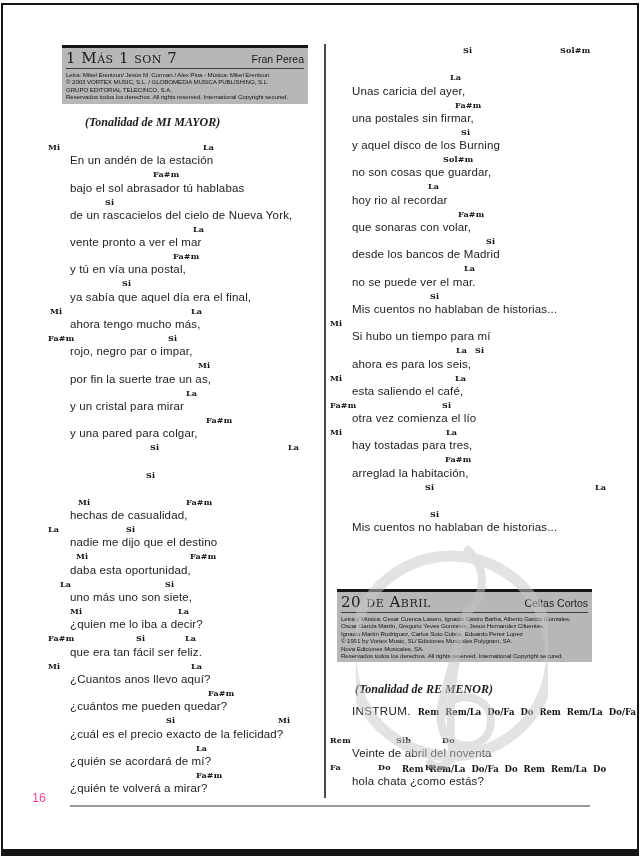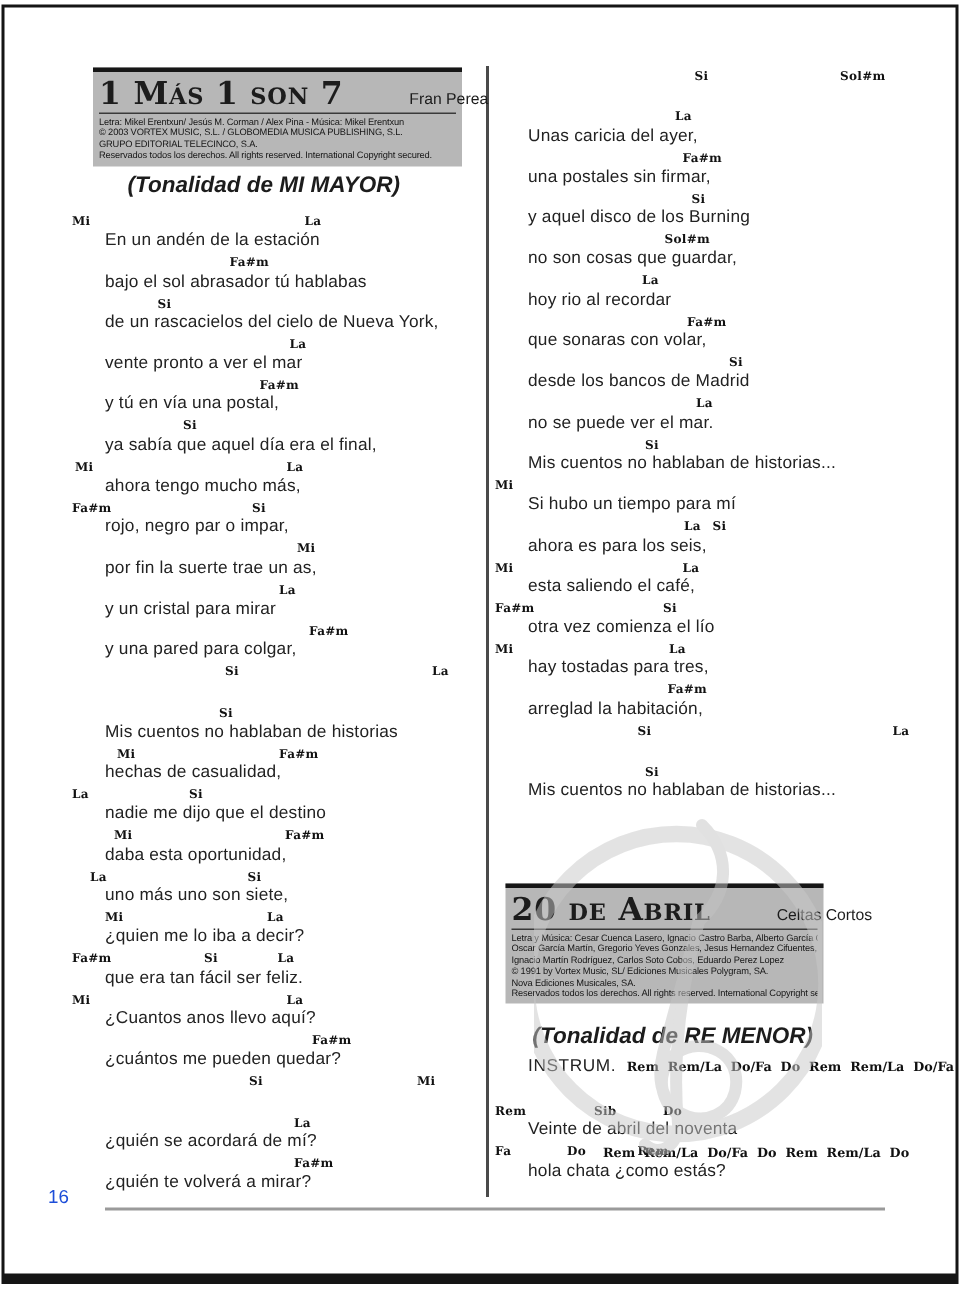--- a/index.html
+++ b/index.html
@@ -15,55 +15,55 @@
   
   .hdr{
     position:absolute;background:#b7b7b7;
     border-top:3px solid #161616;padding:0 4px 3px 4px;box-sizing:border-box;
   }
   .hdr .trow{
     display:flex;justify-content:space-between;align-items:baseline;
     border-bottom:1.5px solid #3a3a3a;padding:1px 0 1px 0;
   }
   .hdr .title{
-    font-family:"DejaVu Serif","Liberation Serif",serif;font-weight:bold;
-    font-variant:small-caps;font-size:21px;letter-spacing:.5px;white-space:nowrap;
+    font-family:"DejaVu Serif","Liberation Serif",serif;font-weight:normal;
+    font-variant:small-caps;font-size:15px;letter-spacing:.5px;white-space:nowrap;
   }
   .hdr .artist{
     font-family:Liberation Sans, sans-serif;font-size:10.5px;white-space:nowrap;margin-left:44px;
   }
   .hdr .credits{padding-top:2px;}
   .hdr .credits div{
     font-size:6.2px;line-height:7.4px;color:#161616;
     white-space:nowrap;overflow:hidden;letter-spacing:-.1px;
   }
   .key{
-    position:absolute;font-family:Liberation Sans, sans-serif;
-    font-style:italic;font-weight:bold;font-size:15px;white-space:nowrap;
+    position:absolute;font-family:Liberation Serif, serif;
+    font-style:italic;font-weight:bold;font-size:12px;white-space:nowrap;
   }
   .lines{position:absolute;}
   .line{position:relative;height:27.3px;}
   .chord{
     position:absolute;top:1px;
     font-family:"DejaVu Serif","Liberation Serif",serif;font-weight:bold;
     font-size:8px;letter-spacing:.2px;white-space:nowrap;color:#111;
   }
   .txt{
     position:absolute;left:22px;bottom:2px;
     font-size:11.5px;letter-spacing:.15px;white-space:nowrap;color:#222;
   }
   .divider{position:absolute;left:324px;top:44px;width:1.5px;height:754px;background:#4a4a4a;}
   .instrum-row{position:absolute;display:flex;gap:7px;align-items:baseline;white-space:nowrap;}
   .instrum-label{font-size:11.5px;letter-spacing:.4px;color:#222;}
   .instrum-chords{
     font-family:"DejaVu Serif","Liberation Serif",serif;font-weight:bold;
     font-size:8.5px;word-spacing:3px;color:#111;
   }
   .baseline-rule{position:absolute;left:70px;top:805px;width:520px;height:1.5px;background:#9a9a9a;}
-  .pagenum{position:absolute;left:32px;top:791px;font-size:12.5px;color:#1d4ed8;}
+  .pagenum{position:absolute;left:32px;top:791px;font-size:12.5px;color:#ec4899;}
   .watermark{
     position:absolute;left:356px;top:544px;width:192px;height:228px;
     opacity:.5;pointer-events:none;z-index:3;overflow:hidden;
   }
 </style>
 </head>
 <body>
 
 <div class="frame"></div>
 
@@ -131,21 +131,20 @@
     <div class="line">
       <span class="chord" style="left: 158px;">Fa#m</span>
       <span class="txt">y una pared para colgar,</span>
     </div>
     <div class="line">
       <span class="chord" style="left: 102px;">Si</span>
       <span class="chord" style="left: 240px;">La</span>
     </div>
     <div class="line">
       <span class="chord" style="left: 98px;">Si</span>
-      <span class="txt">Mis cuentos no hablaban de historias</span>
     </div>
     <div class="line">
       <span class="chord" style="left: 30px;">Mi</span>
       <span class="chord" style="left: 138px;">Fa#m</span>
       <span class="txt">hechas de casualidad,</span>
     </div>
     <div class="line">
       <span class="chord" style="left: 0px;">La</span>
       <span class="chord" style="left: 78px;">Si</span>
       <span class="txt">nadie me dijo que el destino</span>
@@ -176,20 +175,21 @@
       <span class="chord" style="left: 143px;">La</span>
       <span class="txt">¿Cuantos anos llevo aquí?</span>
     </div>
     <div class="line">
       <span class="chord" style="left: 160px;">Fa#m</span>
       <span class="txt">¿cuántos me pueden quedar?</span>
     </div>
     <div class="line">
       <span class="chord" style="left: 118px;">Si</span>
       <span class="chord" style="left: 230px;">Mi</span>
+      <span class="txt">¿cuál es el precio exacto de la felicidad?</span>
     </div>
     <div class="line">
       <span class="chord" style="left: 148px;">La</span>
       <span class="txt">¿quién se acordará de mí?</span>
     </div>
     <div class="line">
       <span class="chord" style="left: 148px;">Fa#m</span>
       <span class="txt">¿quién te volverá a mirar?</span>
     </div>
   </div>
@@ -266,21 +266,21 @@
     <div class="line">
       <span class="chord" style="left: 95px;">Si</span>
       <span class="chord" style="left: 265px;">La</span>
     </div>
     <div class="line">
       <span class="chord" style="left: 100px;">Si</span>
       <span class="txt">Mis cuentos no hablaban de historias...</span>
     </div>
   </div>
 
-<div class="hdr" style="left:337px;top:589px;width:212px;">
+<div class="hdr" style="left:337px;top:589px;width:255px;">
   <div class="trow">
     <span class="title">20 de Abril</span>
     <span class="artist">Celtas Cortos</span>
   </div>
   <div class="credits">
     <div>Letra y Música: Cesar Cuenca Lasero, Ignacio Castro Barba, Alberto García Gonzales,</div>
     <div>Oscar García Martín, Gregorio Yeves Gonzales, Jesus Hernandez Cifuentes,</div>
     <div>Ignacio Martín Rodríguez, Carlos Soto Cobos, Eduardo Perez Lopez</div>
     <div>© 1991 by Vortex Music, SL/ Ediciones Musicales Polygram, SA.</div>
     <div>Nova Ediciones Musicales, SA.</div>

